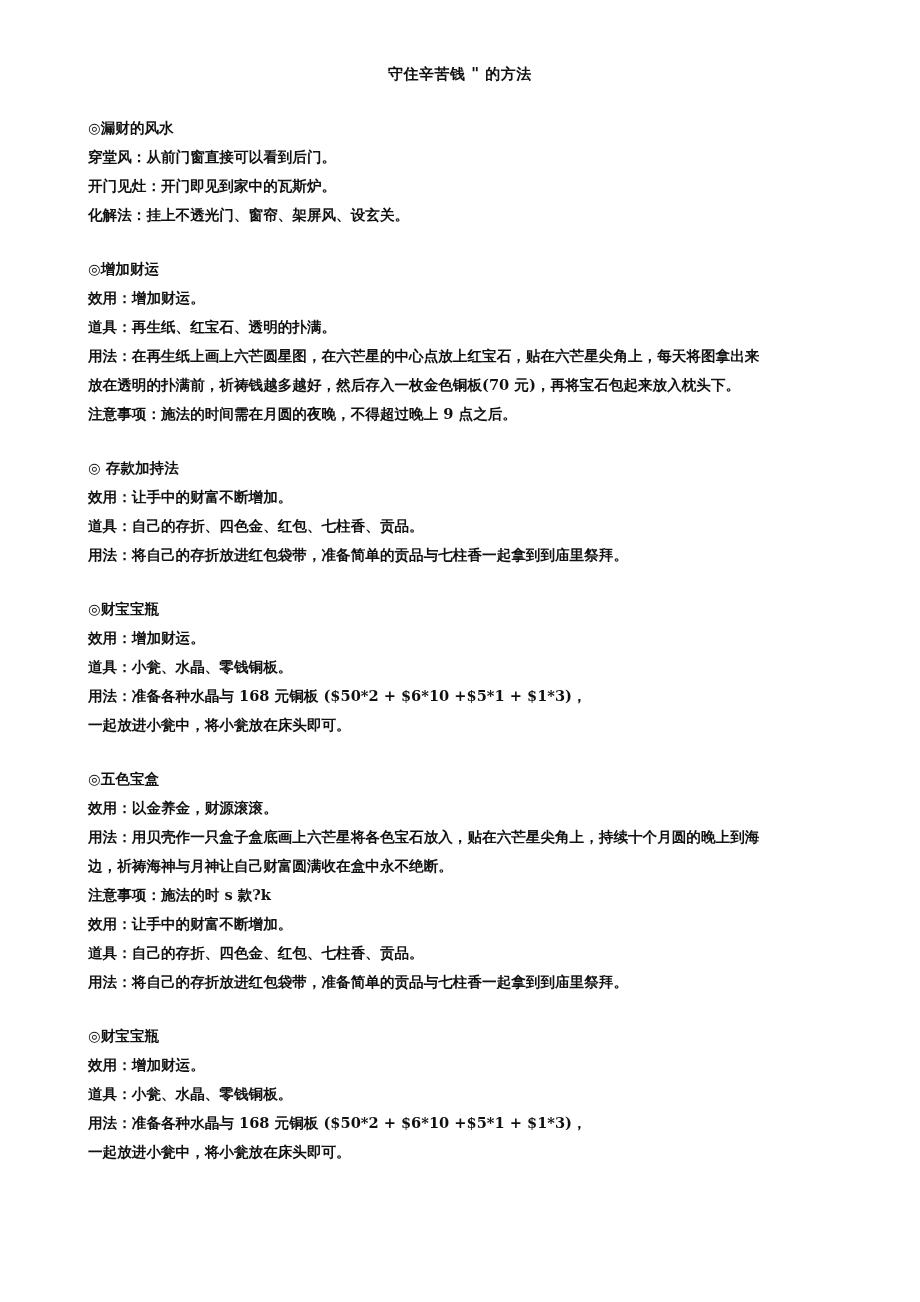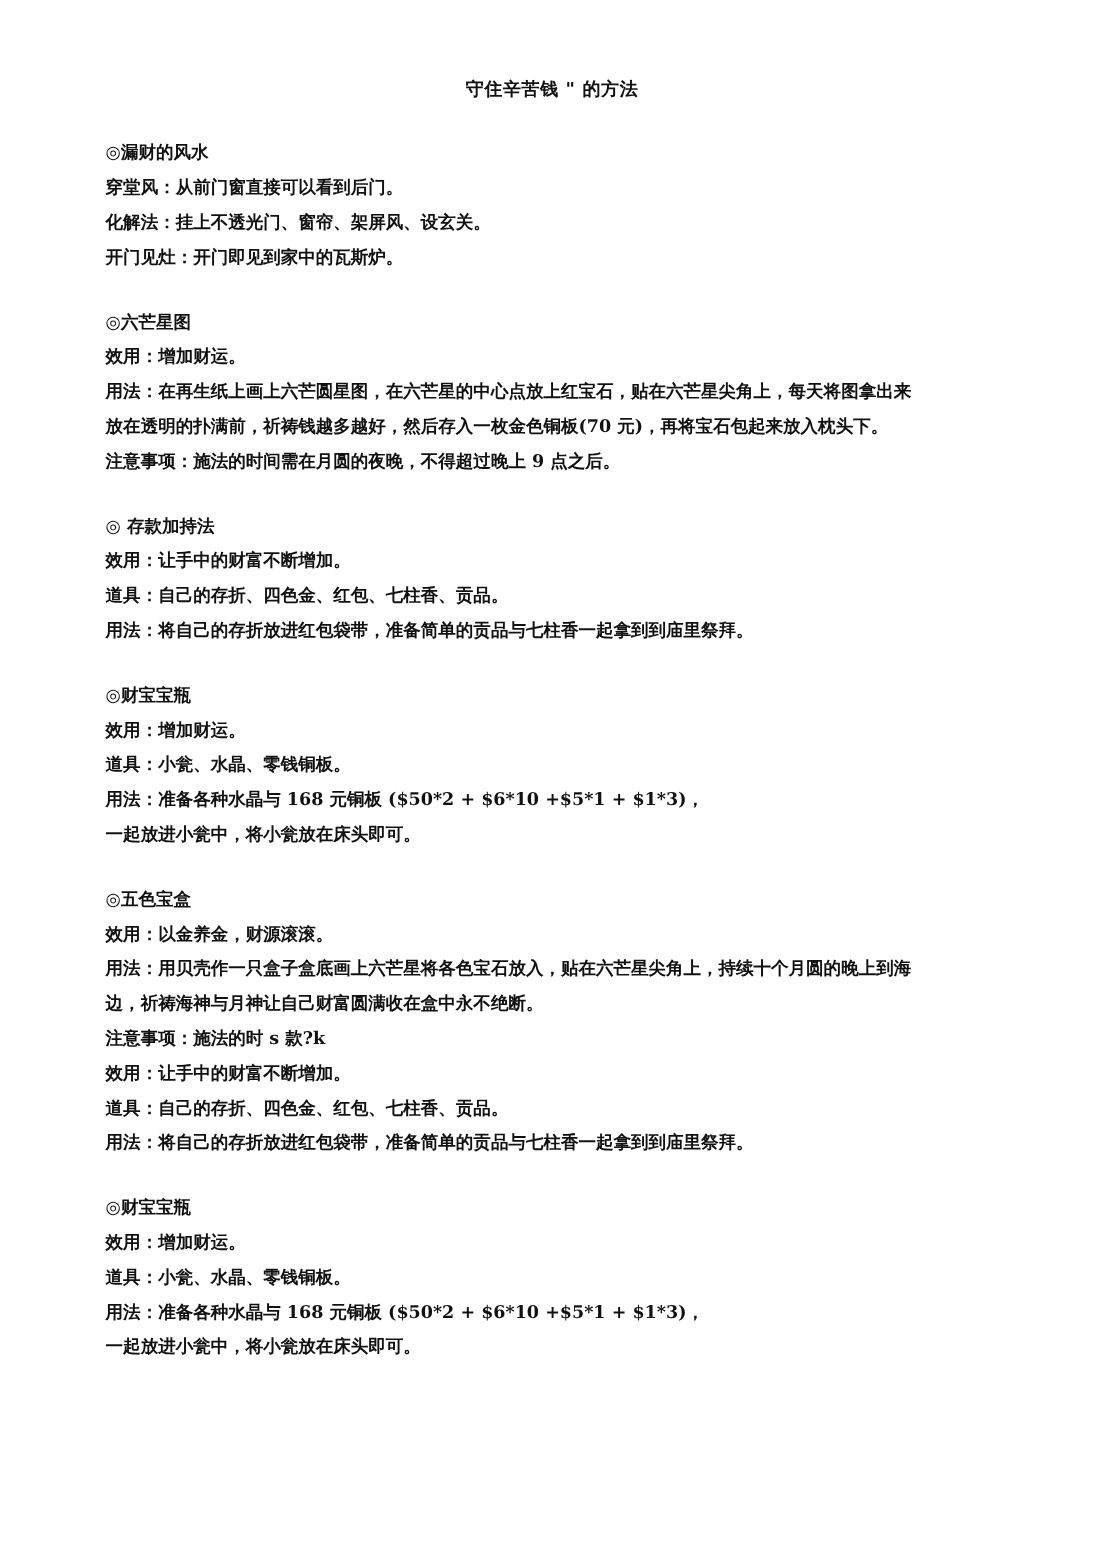--- a/index.html
+++ b/index.html
@@ -55,27 +55,28 @@
 <body>
 
 <div class="page">
   <div class="title">守住辛苦钱 " 的方法</div>
 
   <div class="body">
 
     <div class="section">
       <div class="line heading">◎漏财的风水</div>
       <div class="line">穿堂风：从前门窗直接可以看到后门。</div>
+      <div class="line">开门见灶：开门即见到家中的瓦斯炉。</div>
       <div class="line">化解法：挂上不透光门、窗帘、架屏风、设玄关。</div>
-      <div class="line">开门见灶：开门即见到家中的瓦斯炉。</div>
     </div>
 
     <div class="section">
-      <div class="line heading">◎六芒星图</div>
+      <div class="line heading">◎增加财运</div>
       <div class="line">效用：增加财运。</div>
+      <div class="line">道具：再生纸、红宝石、透明的扑满。</div>
       <div class="line">用法：在再生纸上画上六芒圆星图，在六芒星的中心点放上红宝石，贴在六芒星尖角上，每天将图拿出来</div>
       <div class="line">放在透明的扑满前，祈祷钱越多越好，然后存入一枚金色铜板(70 元)，再将宝石包起来放入枕头下。</div>
       <div class="line">注意事项：施法的时间需在月圆的夜晚，不得超过晚上 9 点之后。</div>
     </div>
 
     <div class="section">
       <div class="line heading">◎ 存款加持法</div>
       <div class="line">效用：让手中的财富不断增加。</div>
       <div class="line">道具：自己的存折、四色金、红包、七柱香、贡品。</div>
       <div class="line">用法：将自己的存折放进红包袋带，准备简单的贡品与七柱香一起拿到到庙里祭拜。</div>

